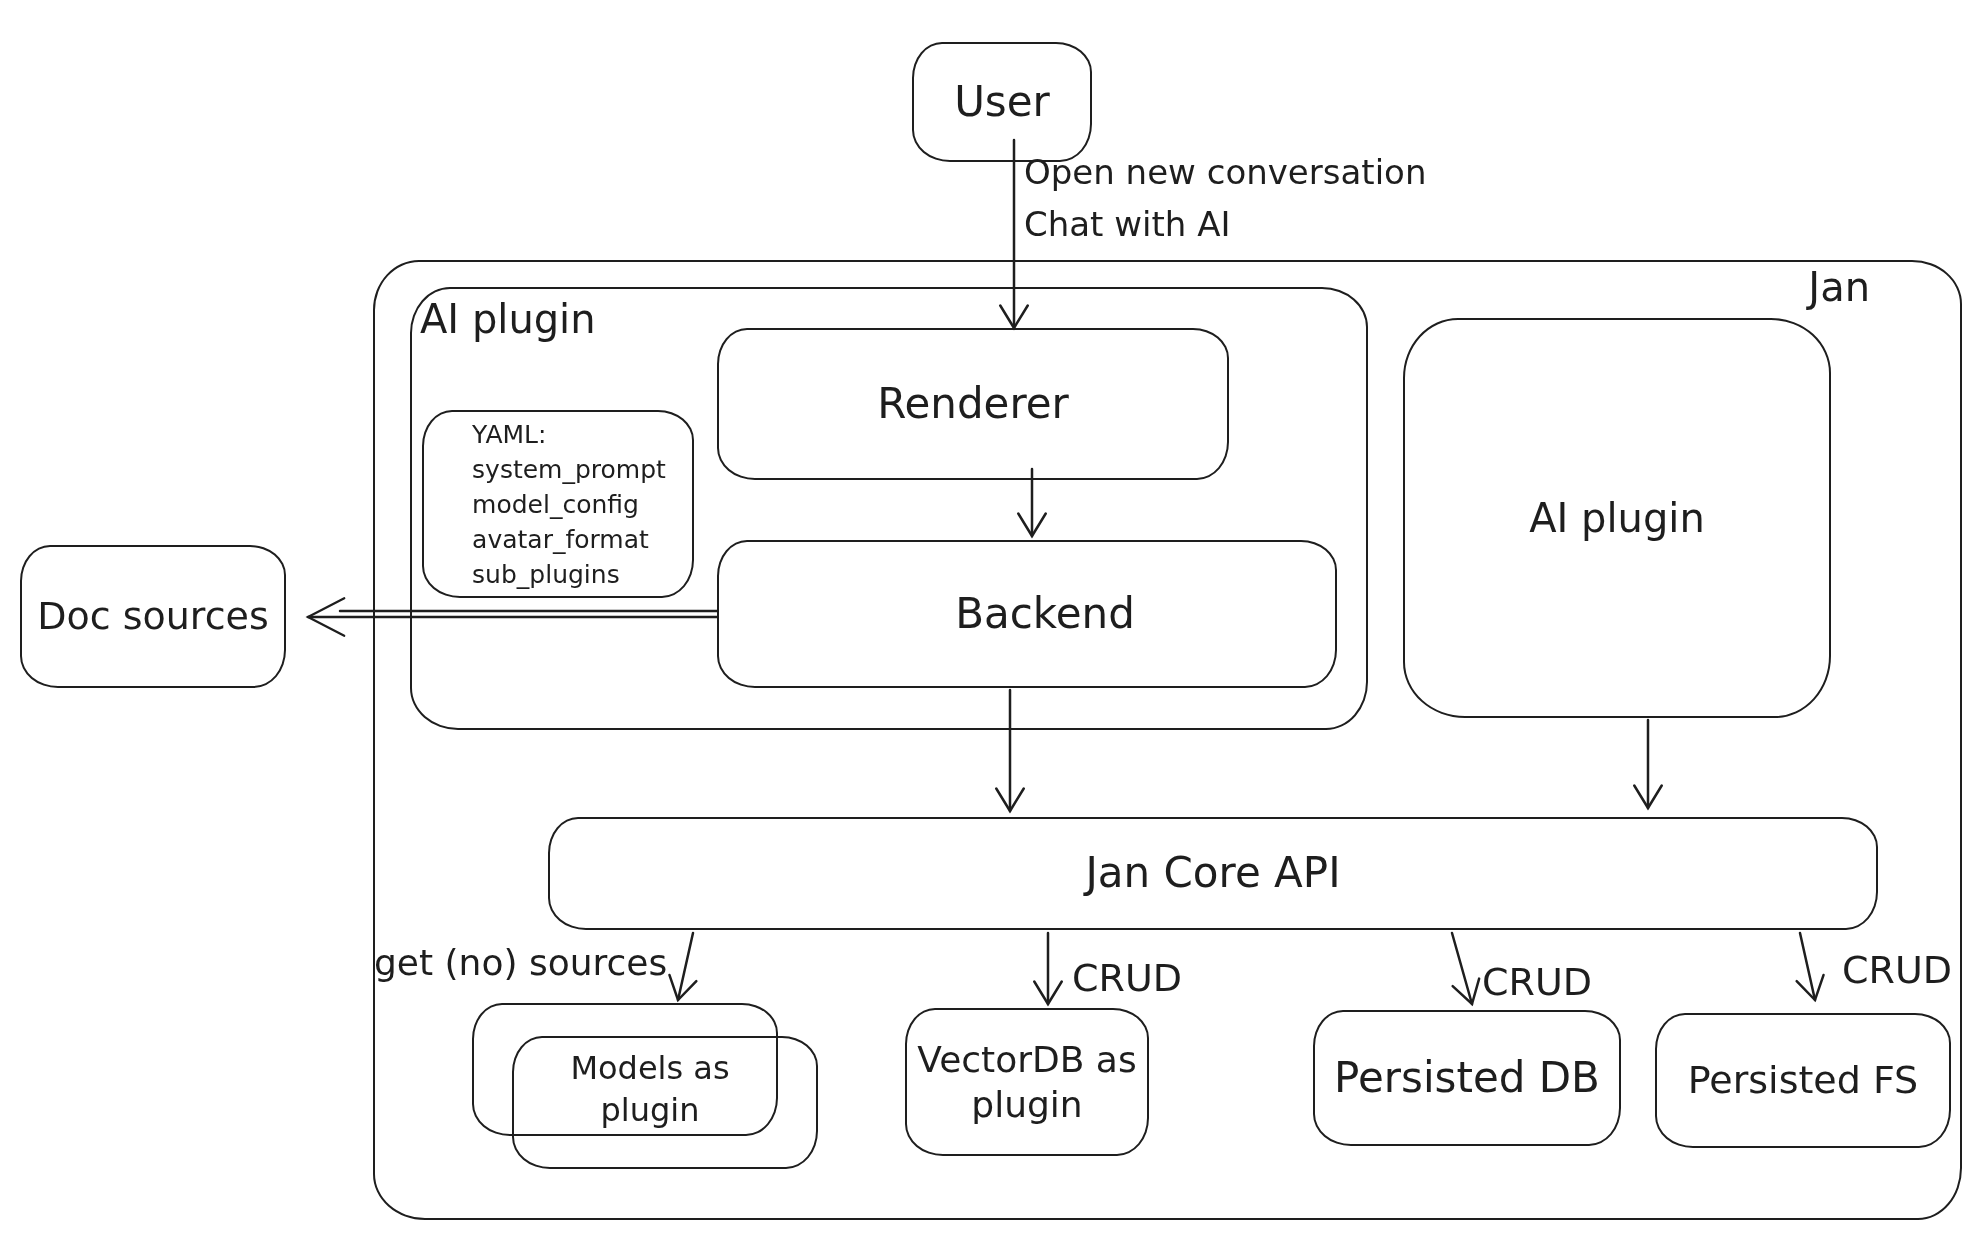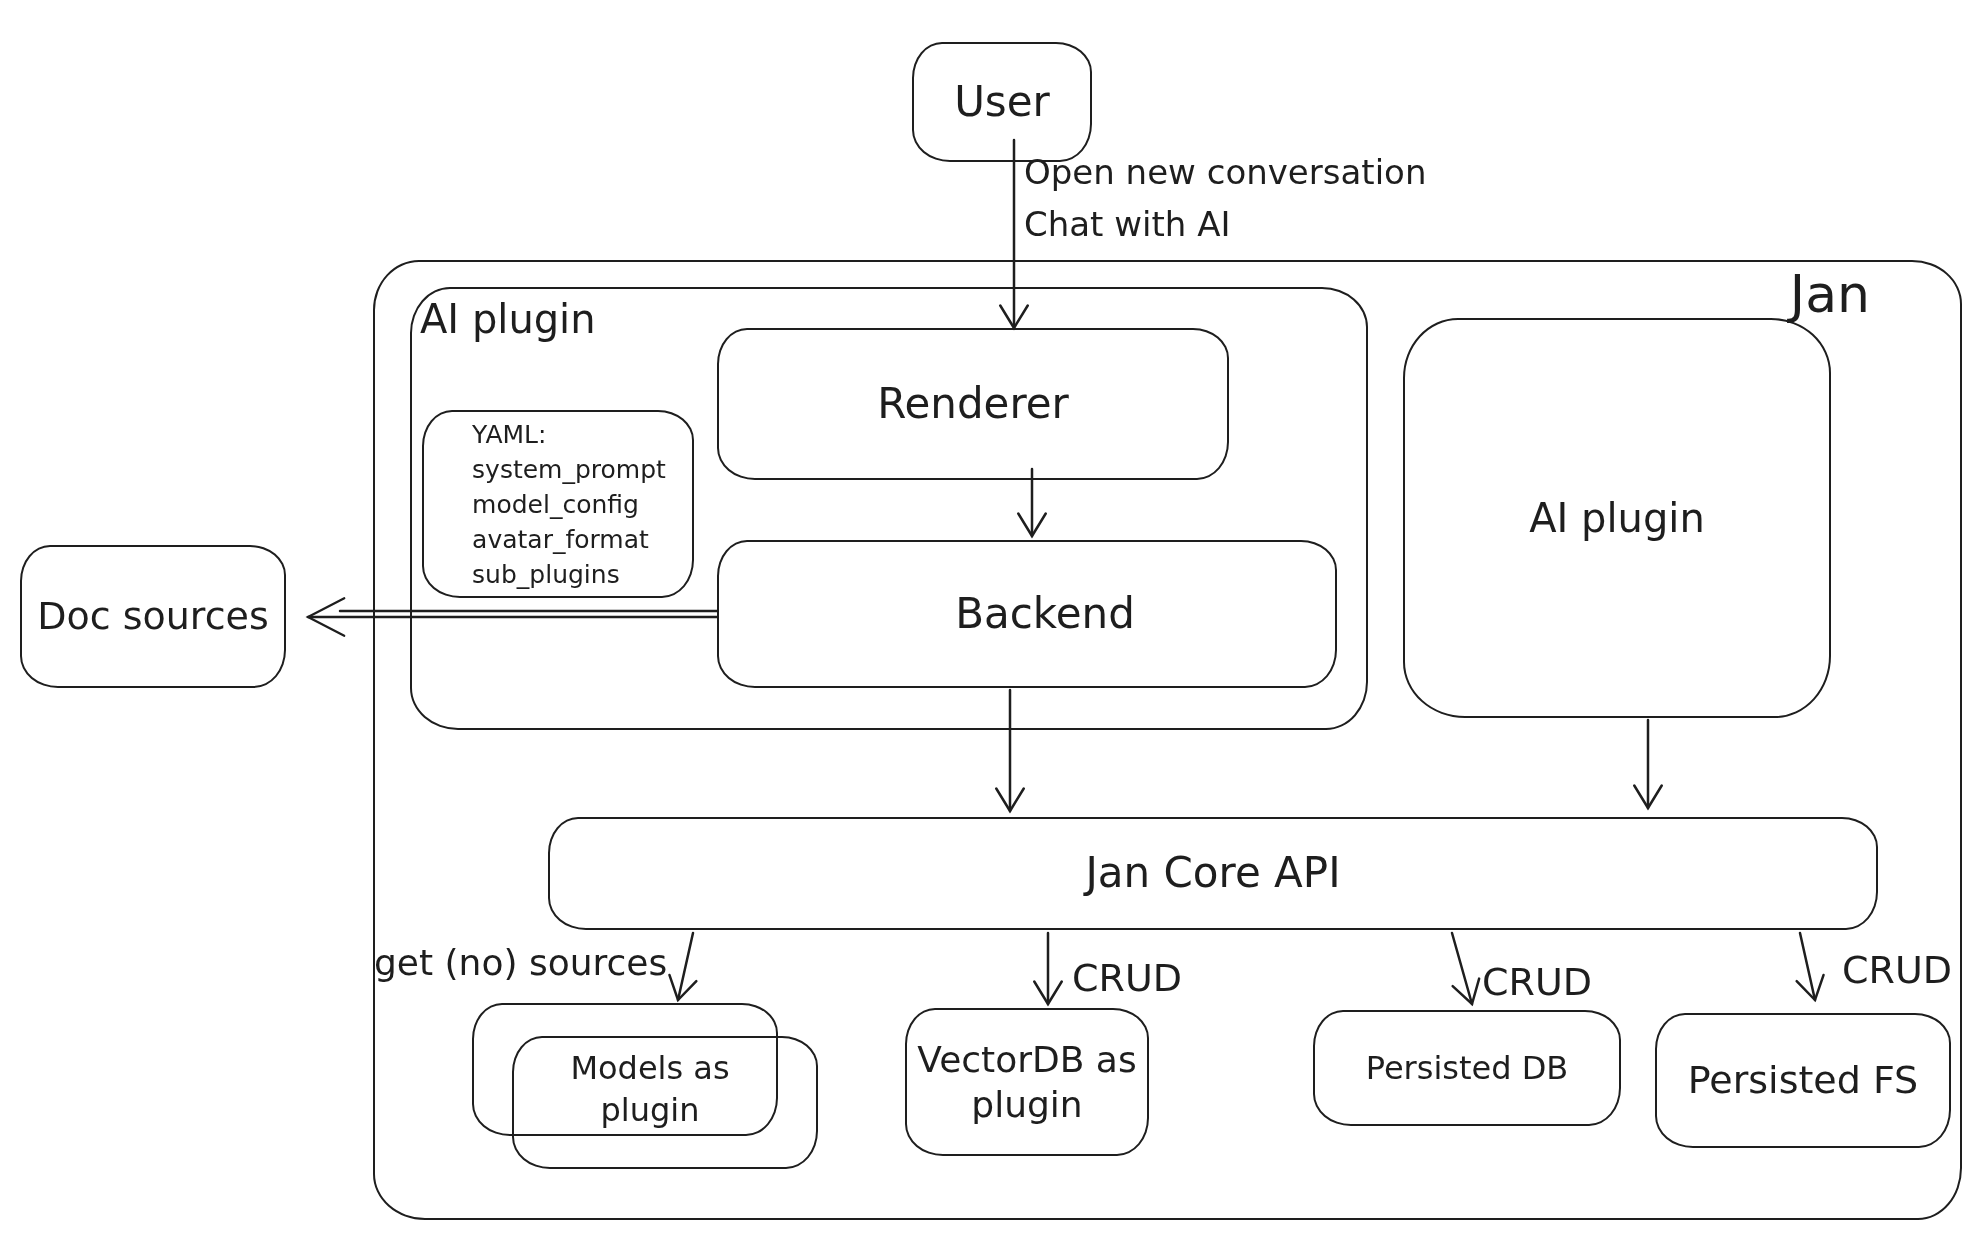--- a/index.html
+++ b/index.html
@@ -50,21 +50,21 @@
     top: 0;
     pointer-events: none;
   }
 </style>
 </head>
 <body>
 
 <div id="canvas">
 
   <div class="node container" style="left:373px; top:260px; width:1589px; height:960px;"></div>
-  <div class="label" style="left:1778px; top:264px; width:92px; text-align:right; font-size:52px;">Jan</div>
+  <div class="label" style="left:1778px; top:264px; width:92px; text-align:right; font-size:40px;">Jan</div>
 
   <div class="node container" style="left:410px; top:287px; width:958px; height:443px; border-radius:40px 46px 42px 48px / 46px 40px 48px 42px;"></div>
   <div class="label" style="left:420px; top:296px; font-size:40px;">AI plugin</div>
 
   <div class="node rounded" style="left:912px; top:18px; width:180px; height:120px; font-size:42px;margin-top:24px;">
     <span>User</span>
   </div>
 
   <div class="label" style="left:1024px; top:152px; font-size:34px;">Open new conversation</div>
   <div class="label" style="left:1024px; top:204px; font-size:34px;">Chat with AI</div>
@@ -109,21 +109,21 @@
   <div class="label" style="left:500px; top:1048px; width:300px; text-align:center; font-size:32px; line-height:1.3; white-space:normal;">
     <div>Models as</div>
     <div>plugin</div>
   </div>
 
   <div class="node rounded" style="left:905px; top:1008px; width:244px; height:148px; font-size:36px; flex-direction:column;">
     <div>VectorDB as</div>
     <div>plugin</div>
   </div>
 
-  <div class="node rounded" style="left:1313px; top:1010px; width:308px; height:116px; font-size:32px;">
+  <div class="node rounded" style="left:1313px; top:1010px; width:308px; height:136px; font-size:42px;">
     <span>Persisted DB</span>
   </div>
 
   <div class="node rounded" style="left:1655px; top:1013px; width:296px; height:135px; font-size:38px;">
     <span>Persisted FS</span>
   </div>
 
   <svg class="overlay" width="1981" height="1246" viewBox="0 0 1981 1246">
     <defs>
       <marker id="ah" viewBox="0 0 14 14" refX="11.5" refY="7" markerWidth="14" markerHeight="14" orient="auto-start-reverse">

